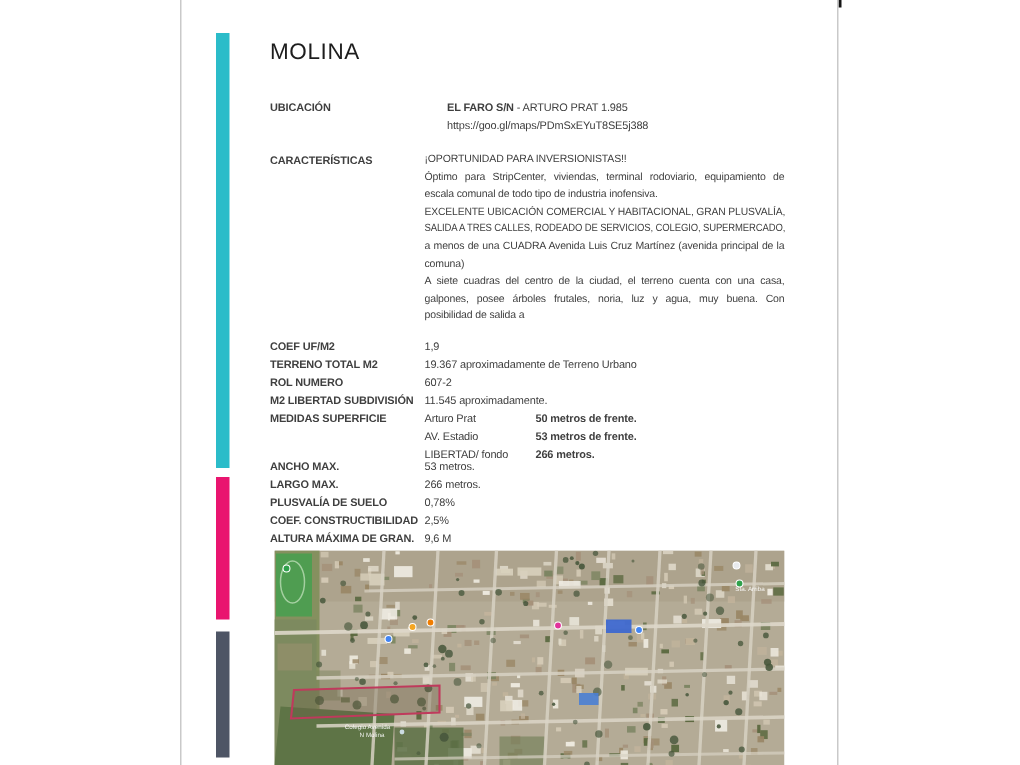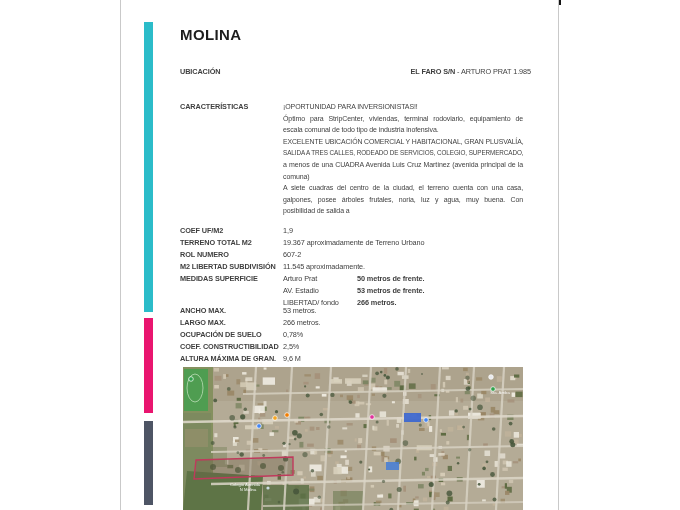--- a/index.html
+++ b/index.html
@@ -5,29 +5,29 @@
   html,body{margin:0;padding:0;}
   body{width:680px;height:510px;position:relative;background:#ffffff;overflow:hidden;
        font-family:"Liberation Sans",sans-serif;color:#3f3f3f;}
   .page{position:absolute;left:120px;top:0;width:437px;height:510px;background:#fff;
         border-left:1px solid var(--border,#c9c9c9);border-right:1px solid var(--border,#c9c9c9);}
   .topbar{position:absolute;left:120px;top:0;width:441px;height:5px;background:var(--topbar,#141414);}
   .accent{position:absolute;left:144px;width:9px;}
   .accent-teal{top:22px;height:290px;background:var(--teal,#2bbcc9);}
   .accent-pink{top:318px;height:95px;background:var(--pink,#e9156f);}
   .accent-slate{top:421px;height:84px;background:var(--slate,#4e5565);}
-  .title{position:absolute;left:180px;top:26px;margin:0;font-size:15px;font-weight:700;
+  .title{position:absolute;left:180px;top:26px;margin:0;font-size:15px;font-weight:400;
          letter-spacing:.4px;color:#1d1d1d;}
   .row{position:absolute;left:180px;width:346px;font-size:7.3px;line-height:11.6px;}
   .row .lbl{position:absolute;left:0;top:0;white-space:nowrap;letter-spacing:-0.1px;font-weight:bold;}
   .row .val{position:absolute;left:103px;top:0;white-space:nowrap;letter-spacing:-0.1px;}
   .row .val2{position:absolute;left:177px;top:0;white-space:nowrap;letter-spacing:-0.1px;font-weight:bold;}
   .b{font-weight:700;}
-  .ublock{position:absolute;left:288px;top:66px;width:243px;font-size:7.3px;line-height:12px;
-          letter-spacing:-0.1px;white-space:nowrap;text-align:right;}
+  .ublock{position:absolute;left:298px;top:66px;width:243px;font-size:7.3px;line-height:12px;
+          letter-spacing:-0.1px;white-space:nowrap;}
   .clines{position:absolute;left:283px;top:101px;width:240px;}
   .cline{font-size:7px;line-height:11.6px;height:11.6px;white-space:nowrap;overflow:visible;
          letter-spacing:-0.1px;transform-origin:left center;width:240px;}
   .cline.j{text-align:justify;text-align-last:justify;}
   .maps-link{color:#3f3f3f;text-decoration:none;}
   #map-svg{position:absolute;left:183px;top:367px;width:340px;height:143px;display:block;}
 </style>
 </head>
 <body>
 
@@ -38,20 +38,21 @@
 <div class="accent accent-pink"></div>
 <div class="accent accent-slate"></div>
 
 <h1 class="title">MOLINA</h1>
 
 <div class="row" style="top:66px">
   <span class="lbl">UBICACIÓN</span>
 </div>
 <div class="ublock">
   <div><span class="b">EL FARO S/N</span><span> - ARTURO PRAT 1.985</span></div>
+  <div><a class="maps-link" href="#">https://goo.gl/maps/PDmSxEYuT8SE5j388</a></div>
 </div>
 
 <div class="row" style="top:101px">
   <span class="lbl">CARACTERÍSTICAS</span>
 </div>
 <div class="clines" id="clines">
     <div class="cline">¡OPORTUNIDAD PARA INVERSIONISTAS!!</div>
     <div class="cline j">Óptimo para StripCenter, viviendas, terminal rodoviario, equipamiento de</div>
     <div class="cline">escala comunal de todo tipo de industria inofensiva.</div>
     <div class="cline j" style="transform: scaleX(0.984);">EXCELENTE UBICACIÓN COMERCIAL Y HABITACIONAL, GRAN PLUSVALÍA,</div>
@@ -96,21 +97,21 @@
 
 <div class="row" style="top:305px">
   <span class="lbl">ANCHO MAX.</span>
   <span class="val">53 metros.</span>
 </div>
 <div class="row" style="top:317px">
   <span class="lbl">LARGO MAX.</span>
   <span class="val">266 metros.</span>
 </div>
 <div class="row" style="top:329px">
-  <span class="lbl">OCUPACIÓN DE SUELO</span>
+  <span class="lbl">PLUSVALÍA DE SUELO</span>
   <span class="val">0,78%</span>
 </div>
 <div class="row" style="top:341px">
   <span class="lbl">COEF. CONSTRUCTIBILIDAD</span>
   <span class="val">2,5%</span>
 </div>
 <div class="row" style="top:353px">
   <span class="lbl">ALTURA MÁXIMA DE GRAN.</span>
   <span class="val">9,6 M</span>
 </div>

